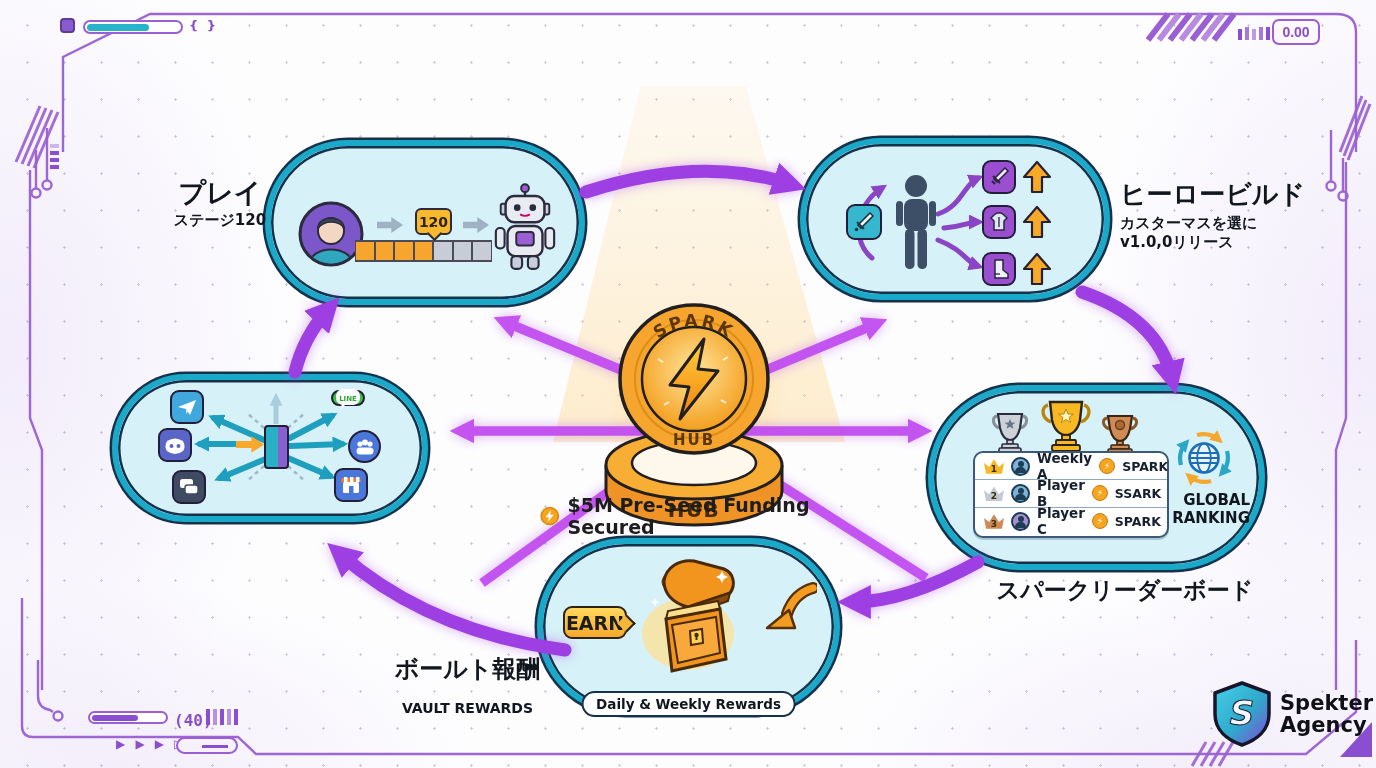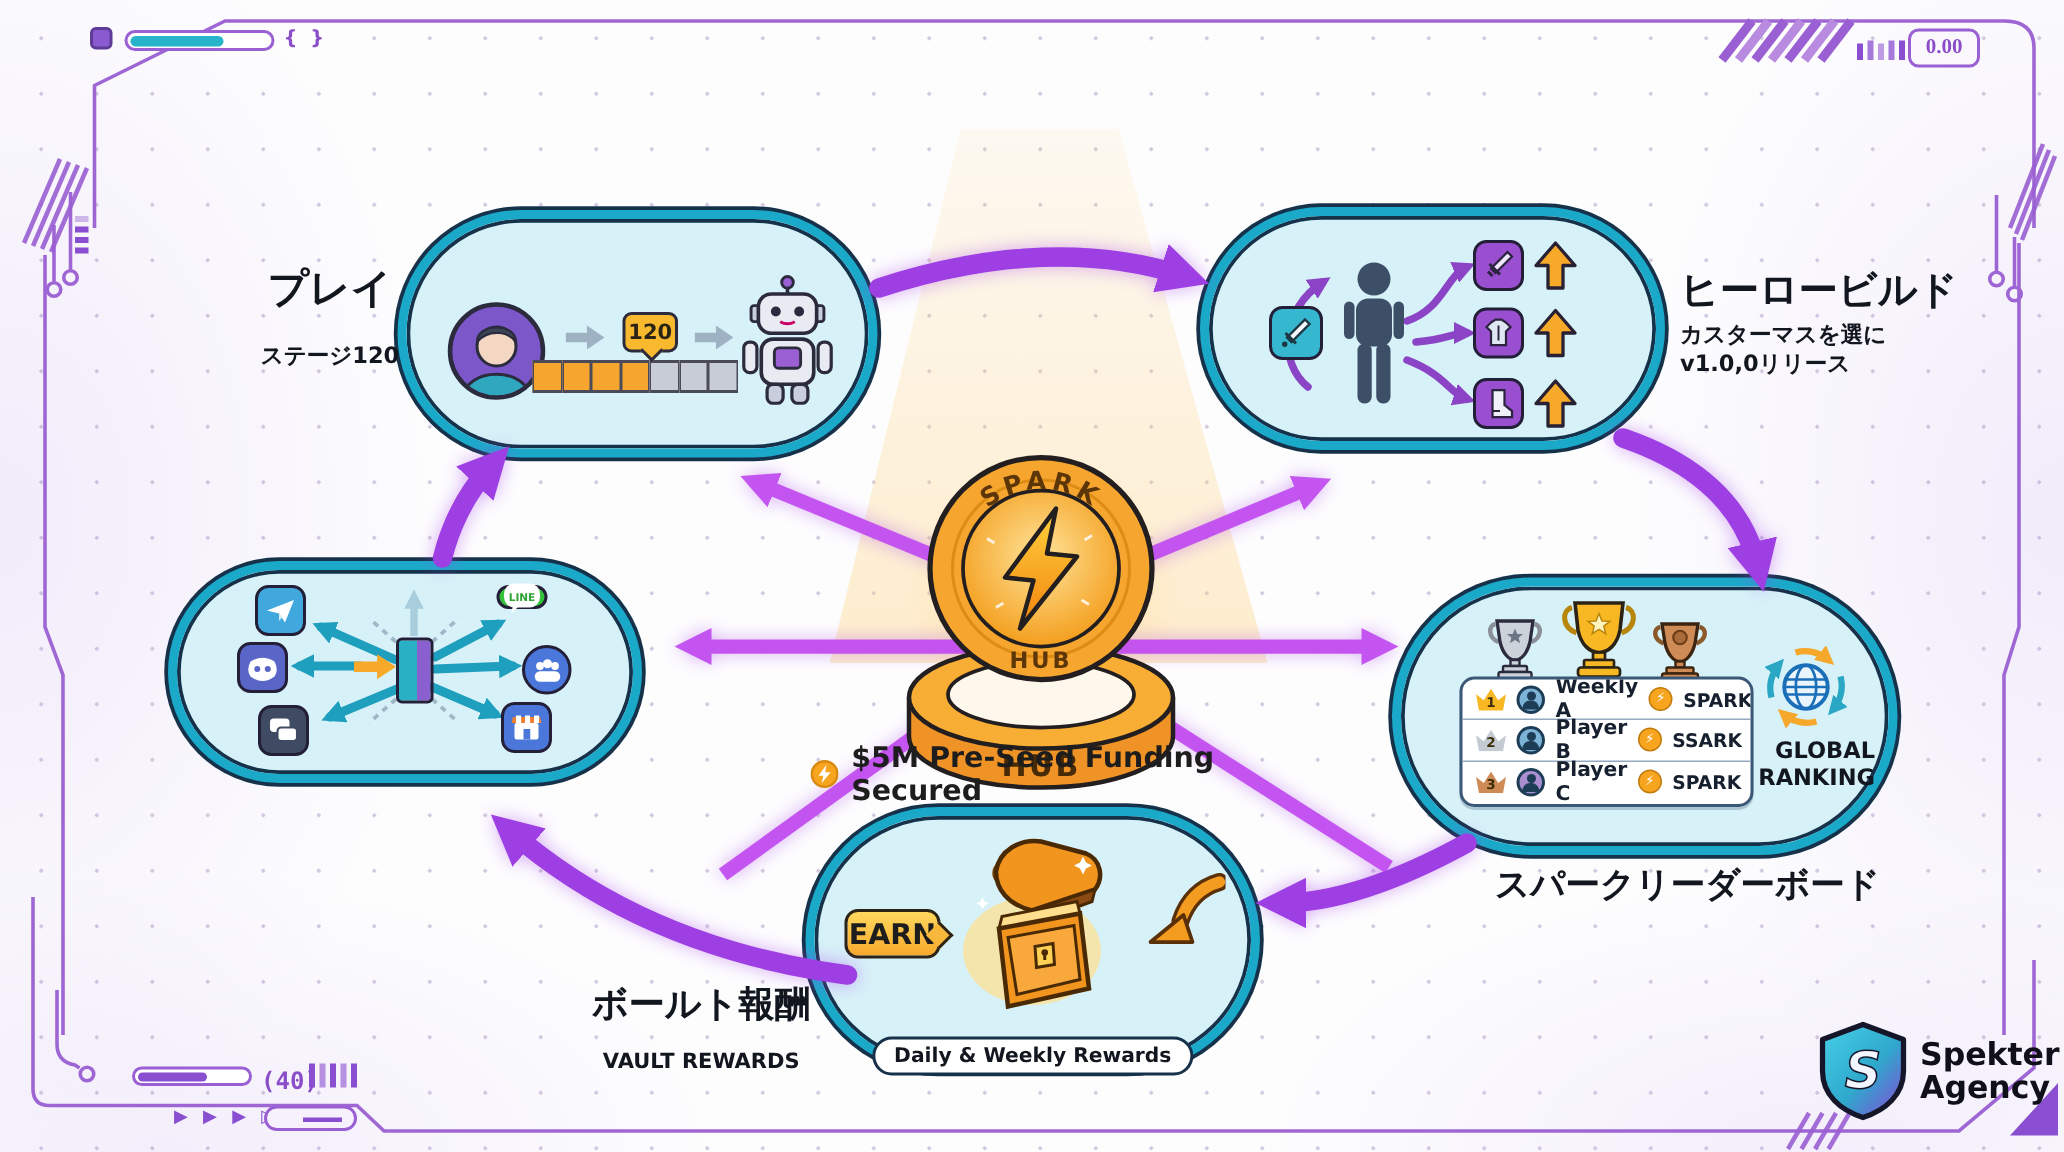--- a/index.html
+++ b/index.html
@@ -130,21 +130,21 @@
     </div>
   <div class="hudtxt" style="left:189px;top:18px;font-size:13px;letter-spacing:2px">{ }</div>
   <div class="ticks" style="left:1238px;top:27px;height:13px">
       <i style="height:11px"></i>
       <i style="height:13px;opacity:.75"></i>
       <i style="height:11px;opacity:.55"></i>
       <i style="height:13px;opacity:.75"></i>
       <i style="height:13px"></i>
     </div>
   <div class="abs" style="left:1272px;top:19px;width:48px;height:26px;border:2px solid #9a5fd2;border-radius:7px;background:#faf7fd;z-index:1;display:flex;align-items:center;justify-content:center">
-    <span class="hudtxt" style="position:static;font-family:Liberation Serif, serif;font-size:14px">0.00</span>
+    <span class="hudtxt" style="position:static;font-family:Liberation Sans, sans-serif;font-size:14px">0.00</span>
   </div>
 
   <div class="hbar" style="left:88px;top:711px;width:80px;height:13px">
       <i style="width:46px;height:6px;background:#8a4fd0"></i>
     </div>
   <div class="hudtxt" style="left:174px;top:711px;font-size:16px;font-family:'DejaVu Sans Mono',monospace">(40)</div>
   <div class="ticks" style="left:206px;top:709px;height:16px">
       <i style="height:16px"></i>
       <i style="height:16px;opacity:.6"></i>
       <i style="height:16px"></i>
@@ -196,21 +196,21 @@
       <rect x="5" y="47" width="9" height="21" rx="4" fill="#e8ebf2" stroke="#2b2b3d" stroke-width="2.2"></rect>
       <rect x="56" y="47" width="9" height="21" rx="4" fill="#e8ebf2" stroke="#2b2b3d" stroke-width="2.2"></rect>
       <rect x="17" y="45" width="36" height="31" rx="8" fill="#e8ebf2" stroke="#2b2b3d" stroke-width="2.5"></rect>
       <rect x="26" y="51" width="18" height="14" rx="3" fill="#9a5fd2" stroke="#2b2b3d" stroke-width="2"></rect>
       <rect x="21" y="76" width="11" height="13" rx="4" fill="#c9cedd" stroke="#2b2b3d" stroke-width="2.2"></rect>
       <rect x="38" y="76" width="11" height="13" rx="4" fill="#c9cedd" stroke="#2b2b3d" stroke-width="2.2"></rect>
     </svg>
   </div>
   <div class="lbl" style="left:150px;top:178px;width:140px">
     <div class="t" style="font-size:27px">プレイ</div>
-    <div class="s" style="font-size:15px;margin-top:20px">ステージ120</div>
+    <div class="s" style="font-size:15px;margin-top:3px">ステージ120</div>
   </div>
 
   <div class="node" style="left:800px;top:138px;width:310px;height:162px">
     <svg style="position:absolute;inset:0" width="298" height="150" viewBox="0 0 298 150">
       <defs>
           <marker id="hhead" viewBox="0 0 10 10" refX="6" refY="5" markerWidth="3" markerHeight="3" orient="auto" markerUnits="strokeWidth">
             <path d="M0,0 L10,5 L0,10 Z" fill="#8b44c6"></path>
           </marker>
         </defs>
       <g stroke="#8b44c6" stroke-width="5" fill="none" marker-end="url(#hhead)" stroke-linecap="round">

